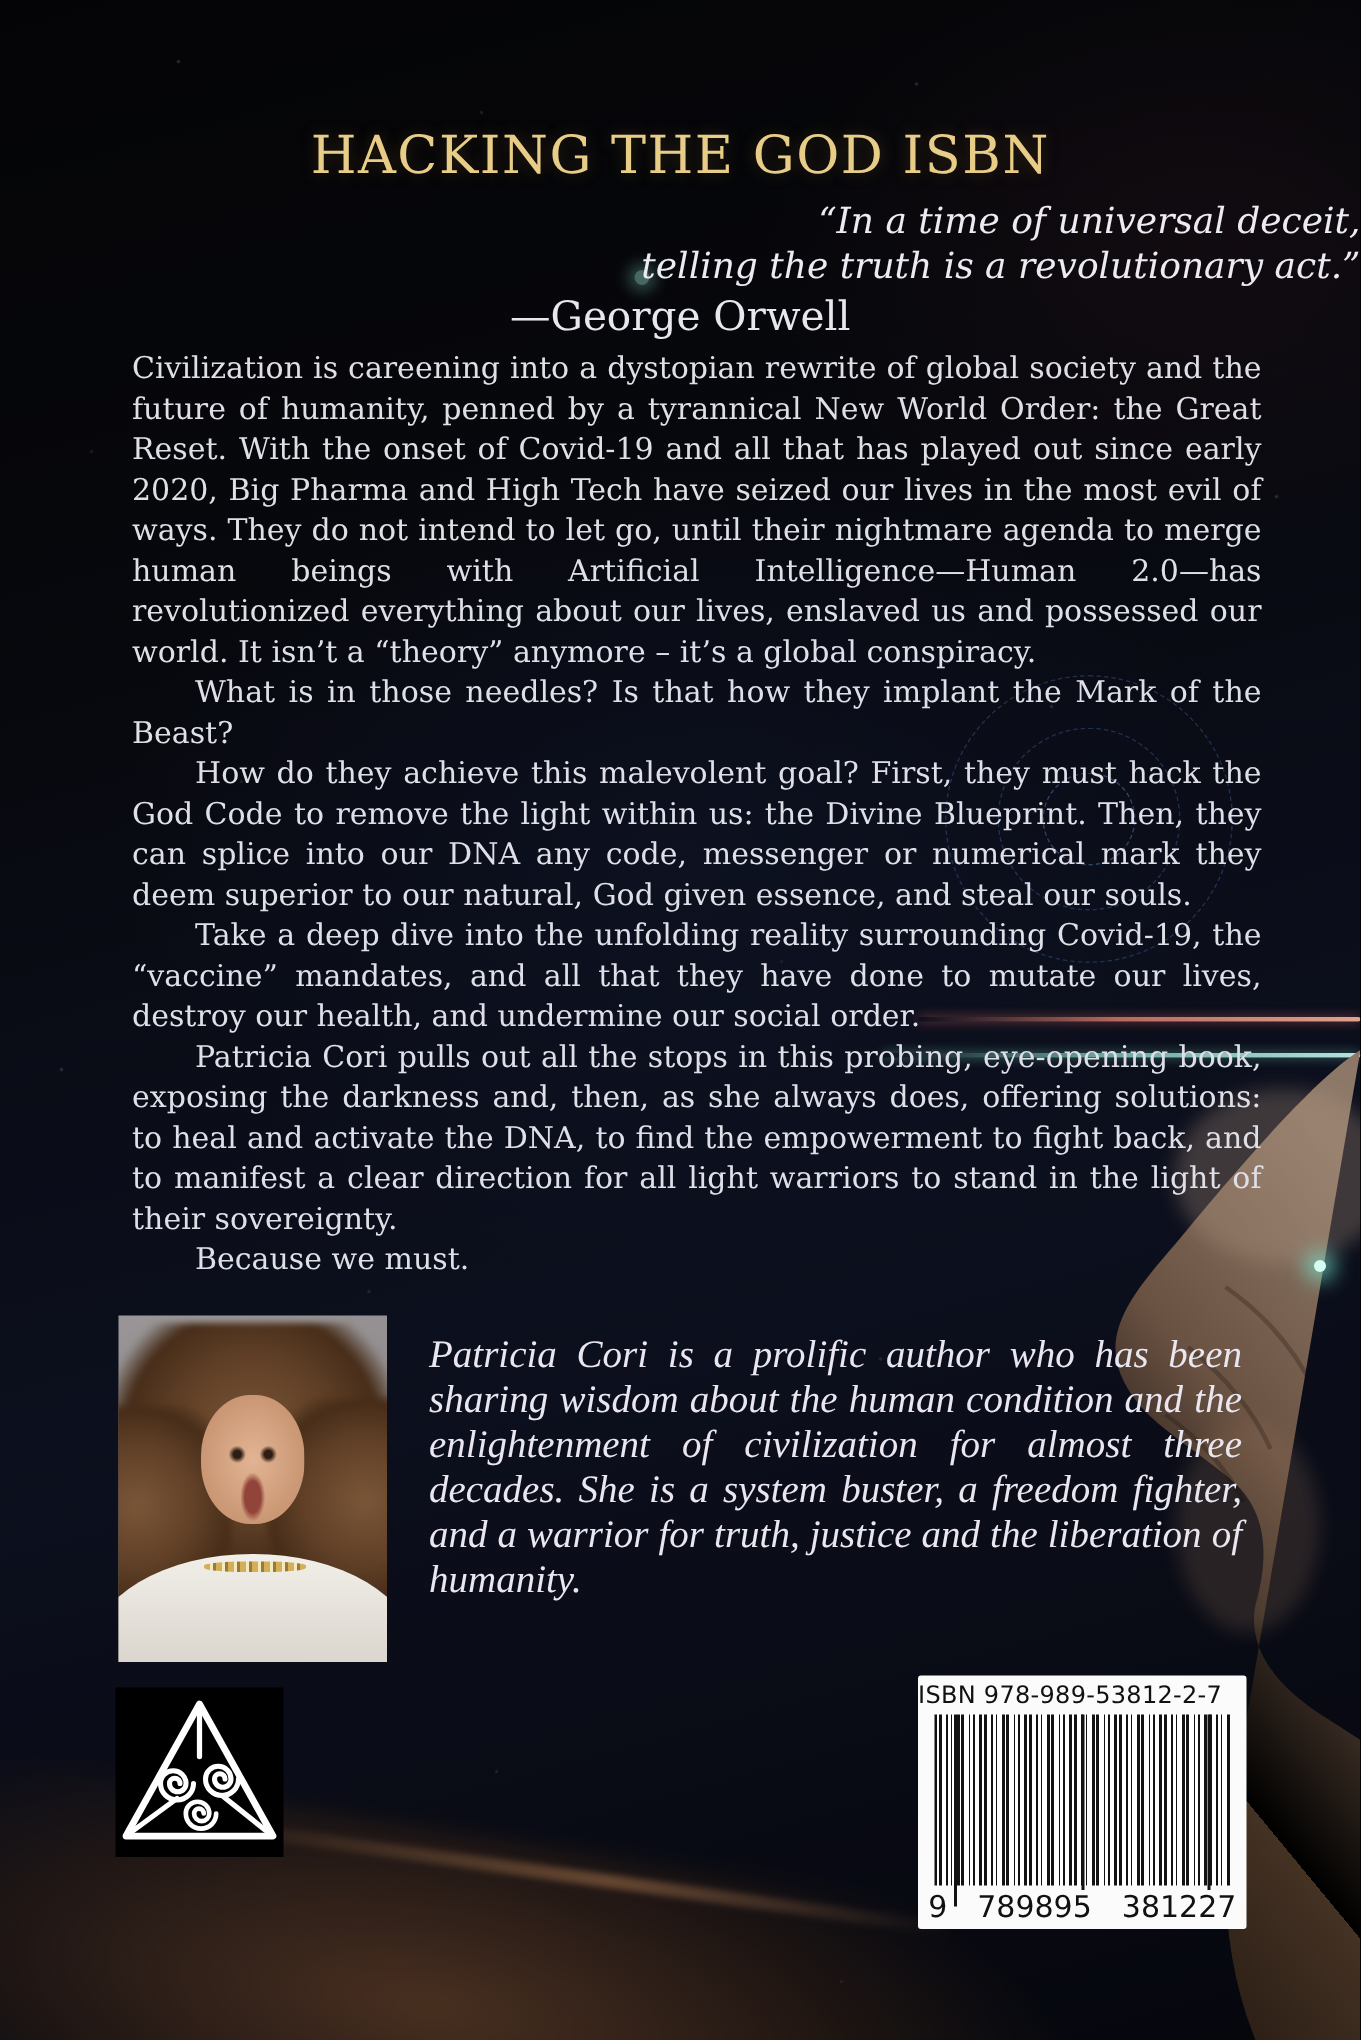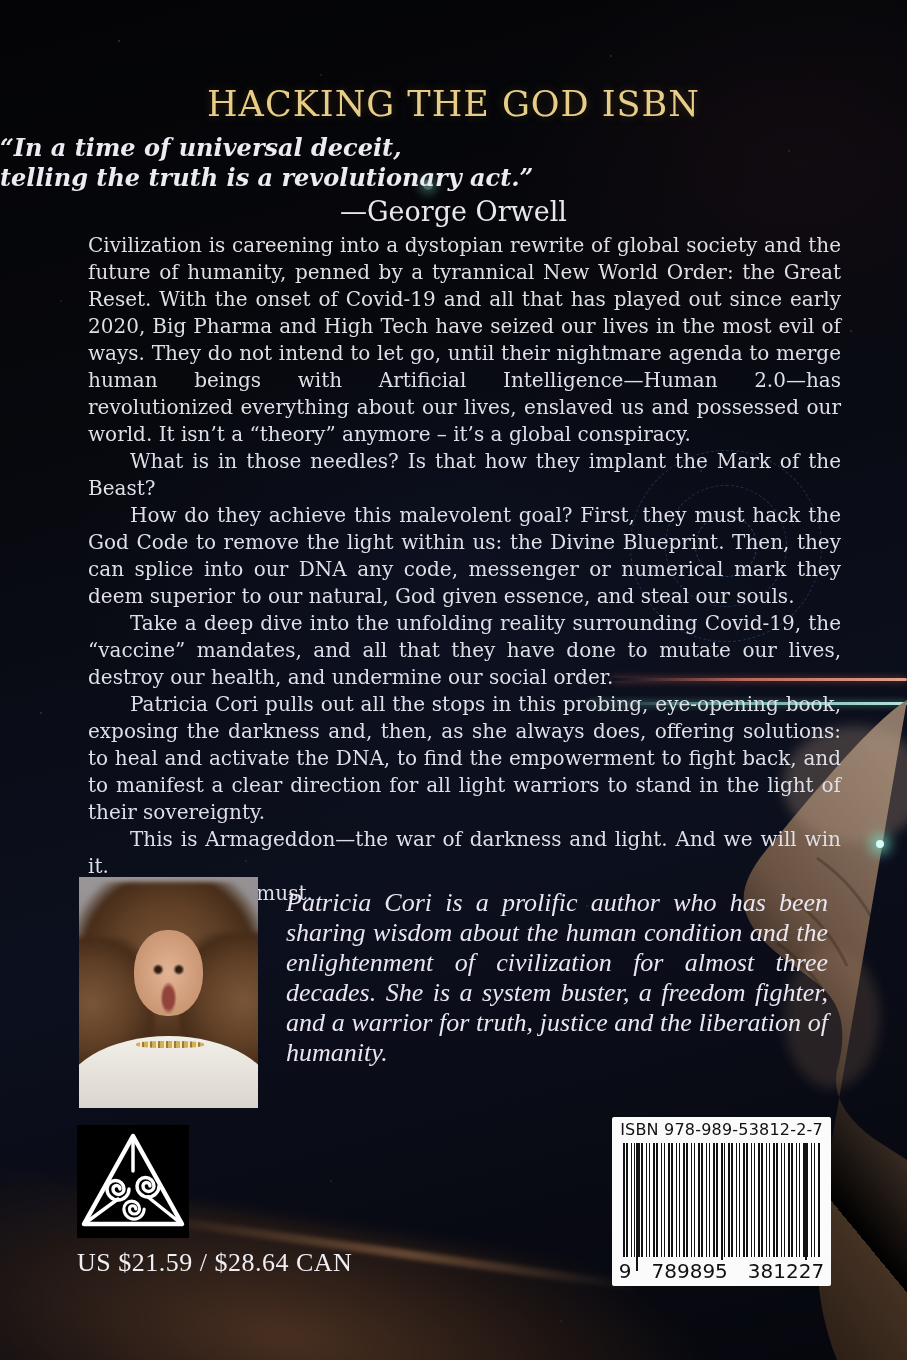--- a/index.html
+++ b/index.html
@@ -42,22 +42,22 @@
   .thumb-blob{position:absolute;left:-70px;top:1225px;width:780px;height:280px;
     background:radial-gradient(ellipse at 45% 42%,rgba(98,62,38,.72),rgba(62,38,20,.42) 46%,rgba(40,24,12,0) 72%);
     transform:rotate(9deg);filter:blur(6px);}
   .thumb-edge{position:absolute;left:120px;top:1246px;width:520px;height:9px;
     background:linear-gradient(90deg,rgba(140,95,60,0),rgba(160,112,74,.55) 55%,rgba(120,80,48,0));
     transform:rotate(8deg);filter:blur(2px);}
   
   .title{position:absolute;left:0;top:84px;width:100%;text-align:center;
     color:#e8cd88;font-size:35px;letter-spacing:1px;font-weight:400;
     text-shadow:0 0 10px rgba(120,90,30,.4);}
-  .quote{position:absolute;width:100%;text-align:left;color:#eceaf2;
-    font-style:italic;font-size:24px;font-weight:bold;}
+  .quote{position:absolute;width:100%;text-align:right;color:#eceaf2;
+    font-style:italic;font-size:24px;}
   .quote.q1{top:133px;} .quote.q2{top:163px;}
   .attr{position:absolute;top:196px;width:100%;text-align:center;color:#e8e6ef;font-size:27px;}
   
   .synopsis{position:absolute;left:88px;top:232px;width:753px;color:#dfdfe8;
     font-size:20px;line-height:27px;text-align:justify;}
   .synopsis p{margin:0;}
   .synopsis p.ind{text-indent:42px;}
   
   .photo{position:absolute;left:79px;top:877px;width:179px;height:231px;overflow:hidden;
     background:linear-gradient(170deg,#9a9697 0%,#8b8788 45%,#7b7778 100%);}
@@ -79,21 +79,21 @@
     background:repeating-linear-gradient(90deg,#d4af5a 0 4px,#f5e9c0 4px 6px,#9a7a3a 6px 8px);}
   .bio{position:absolute;left:286px;top:888px;width:542px;color:#e9e6f0;
     font-family:"Liberation Serif",serif;font-style:italic;font-size:26px;
     line-height:30px;text-align:justify;}
   
   .logo{position:absolute;left:77px;top:1125px;width:112px;height:113px;background:#000;}
   .price{position:absolute;left:77px;top:1248px;color:#f0eef2;font-size:26px;
     font-family:"Liberation Serif",serif;letter-spacing:.5px;}
   .barcode{position:absolute;left:612px;top:1117px;width:219px;height:169px;
     background:#fbfbfb;border-radius:2px;padding:0;}
-  .isbn-label{position:absolute;top:3px;left:0;width:100%;text-align:center;color:#111;
+  .isbn-label{position:absolute;top:3px;left:0;width:100%;color:#111;
     font-family:"DejaVu Sans",sans-serif;font-size:16px;letter-spacing:.2px;}
   .bars{position:absolute;left:11px;right:11px;top:26px;height:114px;
     background:repeating-linear-gradient(90deg,#121212 0 2px,#fff 2px 3px,#121212 3px 5px,#fff 5px 8px,#121212 8px 9px,#fff 9px 11px,#121212 11px 12px,#fff 12px 15px);}
   .guard{position:absolute;top:26px;width:2px;height:128px;background:#121212;}
   .guard.gl{left:24px;} .guard.gm{left:109px;} .guard.gr{left:193px;}
   .digits{position:absolute;left:0;bottom:4px;width:100%;display:flex;justify-content:center;
     gap:14px;color:#111;font-family:"DejaVu Sans",sans-serif;font-size:20px;}
   .digits span{background:#fbfbfb;padding:0 3px;line-height:22px;}
 </style>
 </head>
@@ -137,21 +137,20 @@
   <div class="quote q1">“In a time of universal deceit,</div>
   <div class="quote q2">telling the truth is a revolutionary act.”</div>
   <div class="attr">—George Orwell</div>
 
   <div class="synopsis">
     <p>Civilization is careening into a dystopian rewrite of global society and the future of humanity, penned by a tyrannical New World Order: the Great Reset. With the onset of Covid-19 and all that has played out since early 2020, Big Pharma and High Tech have seized our lives in the most evil of ways. They do not intend to let go, until their nightmare agenda to merge human beings with Artificial Intelligence—Human 2.0—has revolutionized everything about our lives, enslaved us and possessed our world. It isn’t a “theory” anymore – it’s a global conspiracy.</p>
     <p class="ind">What is in those needles? Is that how they implant the Mark of the Beast?</p>
     <p class="ind">How do they achieve this malevolent goal? First, they must hack the God Code to remove the light within us: the Divine Blueprint. Then, they can splice into our DNA any code, messenger or numerical mark they deem superior to our natural, God given essence, and steal our souls.</p>
     <p class="ind">Take a deep dive into the unfolding reality surrounding Covid-19, the “vaccine” mandates, and all that they have done to mutate our lives, destroy our health, and undermine our social order.</p>
     <p class="ind">Patricia Cori pulls out all the stops in this probing, eye-opening book, exposing the darkness and, then, as she always does, offering solutions: to heal and activate the DNA, to find the empowerment to fight back, and to manifest a clear direction for all light warriors to stand in the light of their sovereignty.</p>
-    <p class="ind">This is Armageddon—the war of darkness and light. And we will win it.</p>
     <p class="ind">Because we must.</p>
   </div>
 
   <div class="photo">
     <div class="hair"></div>
     <div class="hair l"></div>
     <div class="hair r"></div>
     <div class="face"></div>
     <div class="shoulders"></div>
     <div class="necklace"></div>
@@ -166,21 +165,20 @@
         <path d="M11 96 L41 74" stroke-width="3.5"></path>
         <path d="M101 96 L71 72" stroke-width="3.5"></path>
         <g stroke-width="3.4">
           <path transform="translate(41,64)" d="M11,0 A11,11 0 1,1 -11,0 A8.5,8.5 0 1,1 6,0 A5.5,5.5 0 1,1 -5,0 A3.5,3.5 0 1,1 2,0"></path>
           <path transform="translate(71,61)" d="M11,0 A11,11 0 1,1 -11,0 A8.5,8.5 0 1,1 6,0 A5.5,5.5 0 1,1 -5,0 A3.5,3.5 0 1,1 2,0"></path>
           <path transform="translate(57,84) scale(0.92)" d="M11,0 A11,11 0 1,1 -11,0 A8.5,8.5 0 1,1 6,0 A5.5,5.5 0 1,1 -5,0 A3.5,3.5 0 1,1 2,0"></path>
         </g>
       </g>
     </svg>
   </div>
-  <div class="price">US $21.59 / $28.64 CAN</div>
 
   <div class="barcode">
     <div class="isbn-label">ISBN 978-989-53812-2-7</div>
     <div class="bars"></div>
     <div class="guard gl"></div>
     <div class="guard gm"></div>
     <div class="guard gr"></div>
     <div class="digits">
       <span>9</span>
       <span>789895</span>

